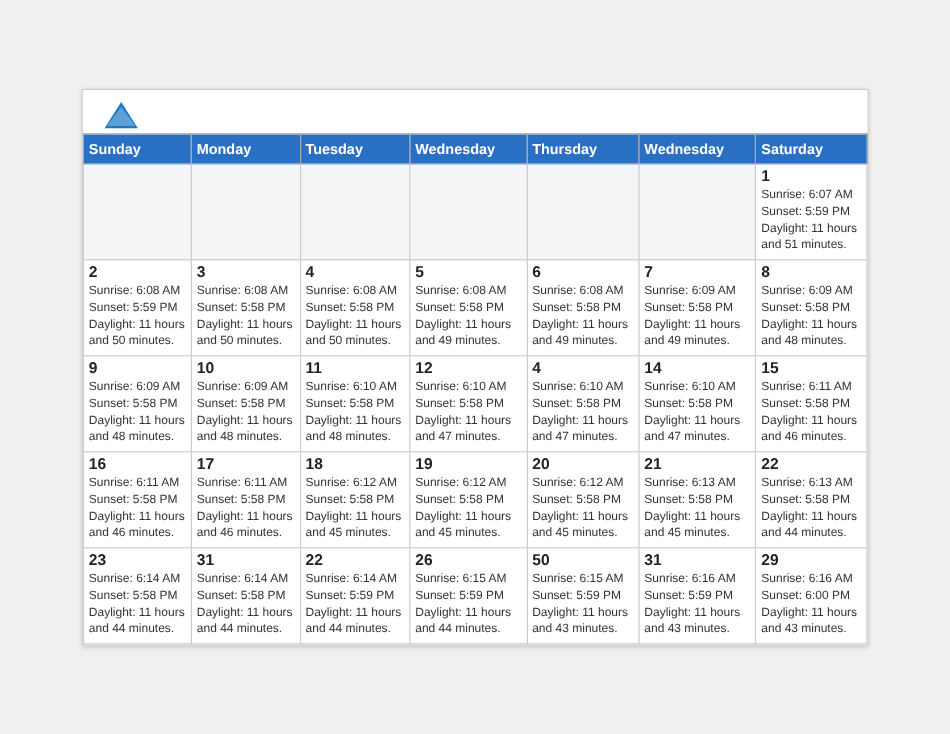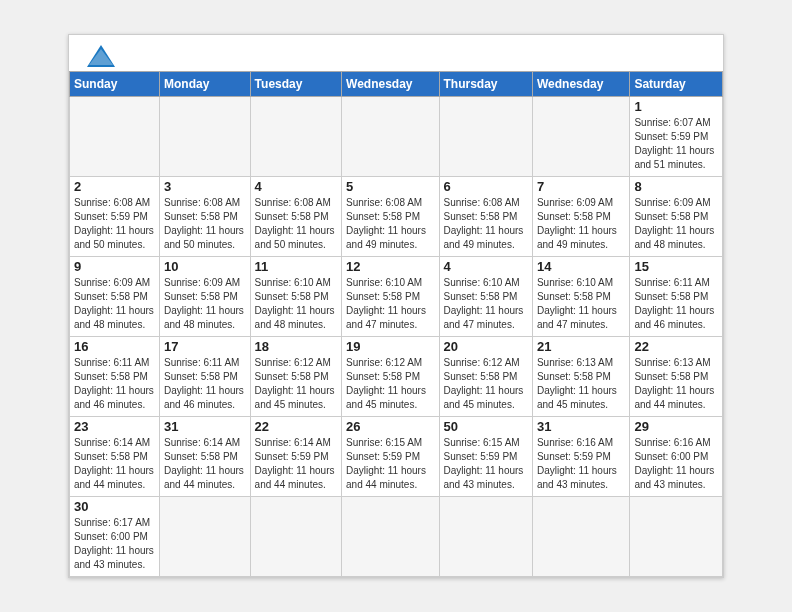--- a/index.html
+++ b/index.html
@@ -254,27 +254,15 @@
           </td>
           <td>
             <span class="day-number">31</span>
             <div class="day-info">Sunrise: 6:16 AM<br>Sunset: 5:59 PM<br>Daylight: 11 hours and 43 minutes.</div>
           </td>
           <td>
             <span class="day-number">29</span>
             <div class="day-info">Sunrise: 6:16 AM<br>Sunset: 6:00 PM<br>Daylight: 11 hours and 43 minutes.</div>
           </td>
         </tr>
-        <tr class="last-row">
-          <td>
-            <span class="day-number">30</span>
-            <div class="day-info">Sunrise: 6:17 AM<br>Sunset: 6:00 PM<br>Daylight: 11 hours and 43 minutes.</div>
-          </td>
-          <td class="empty"></td>
-          <td class="empty"></td>
-          <td class="empty"></td>
-          <td class="empty"></td>
-          <td class="empty"></td>
-          <td class="empty"></td>
-        </tr>
       </tbody>
   </table>
 </div>
 
 </body></html>

